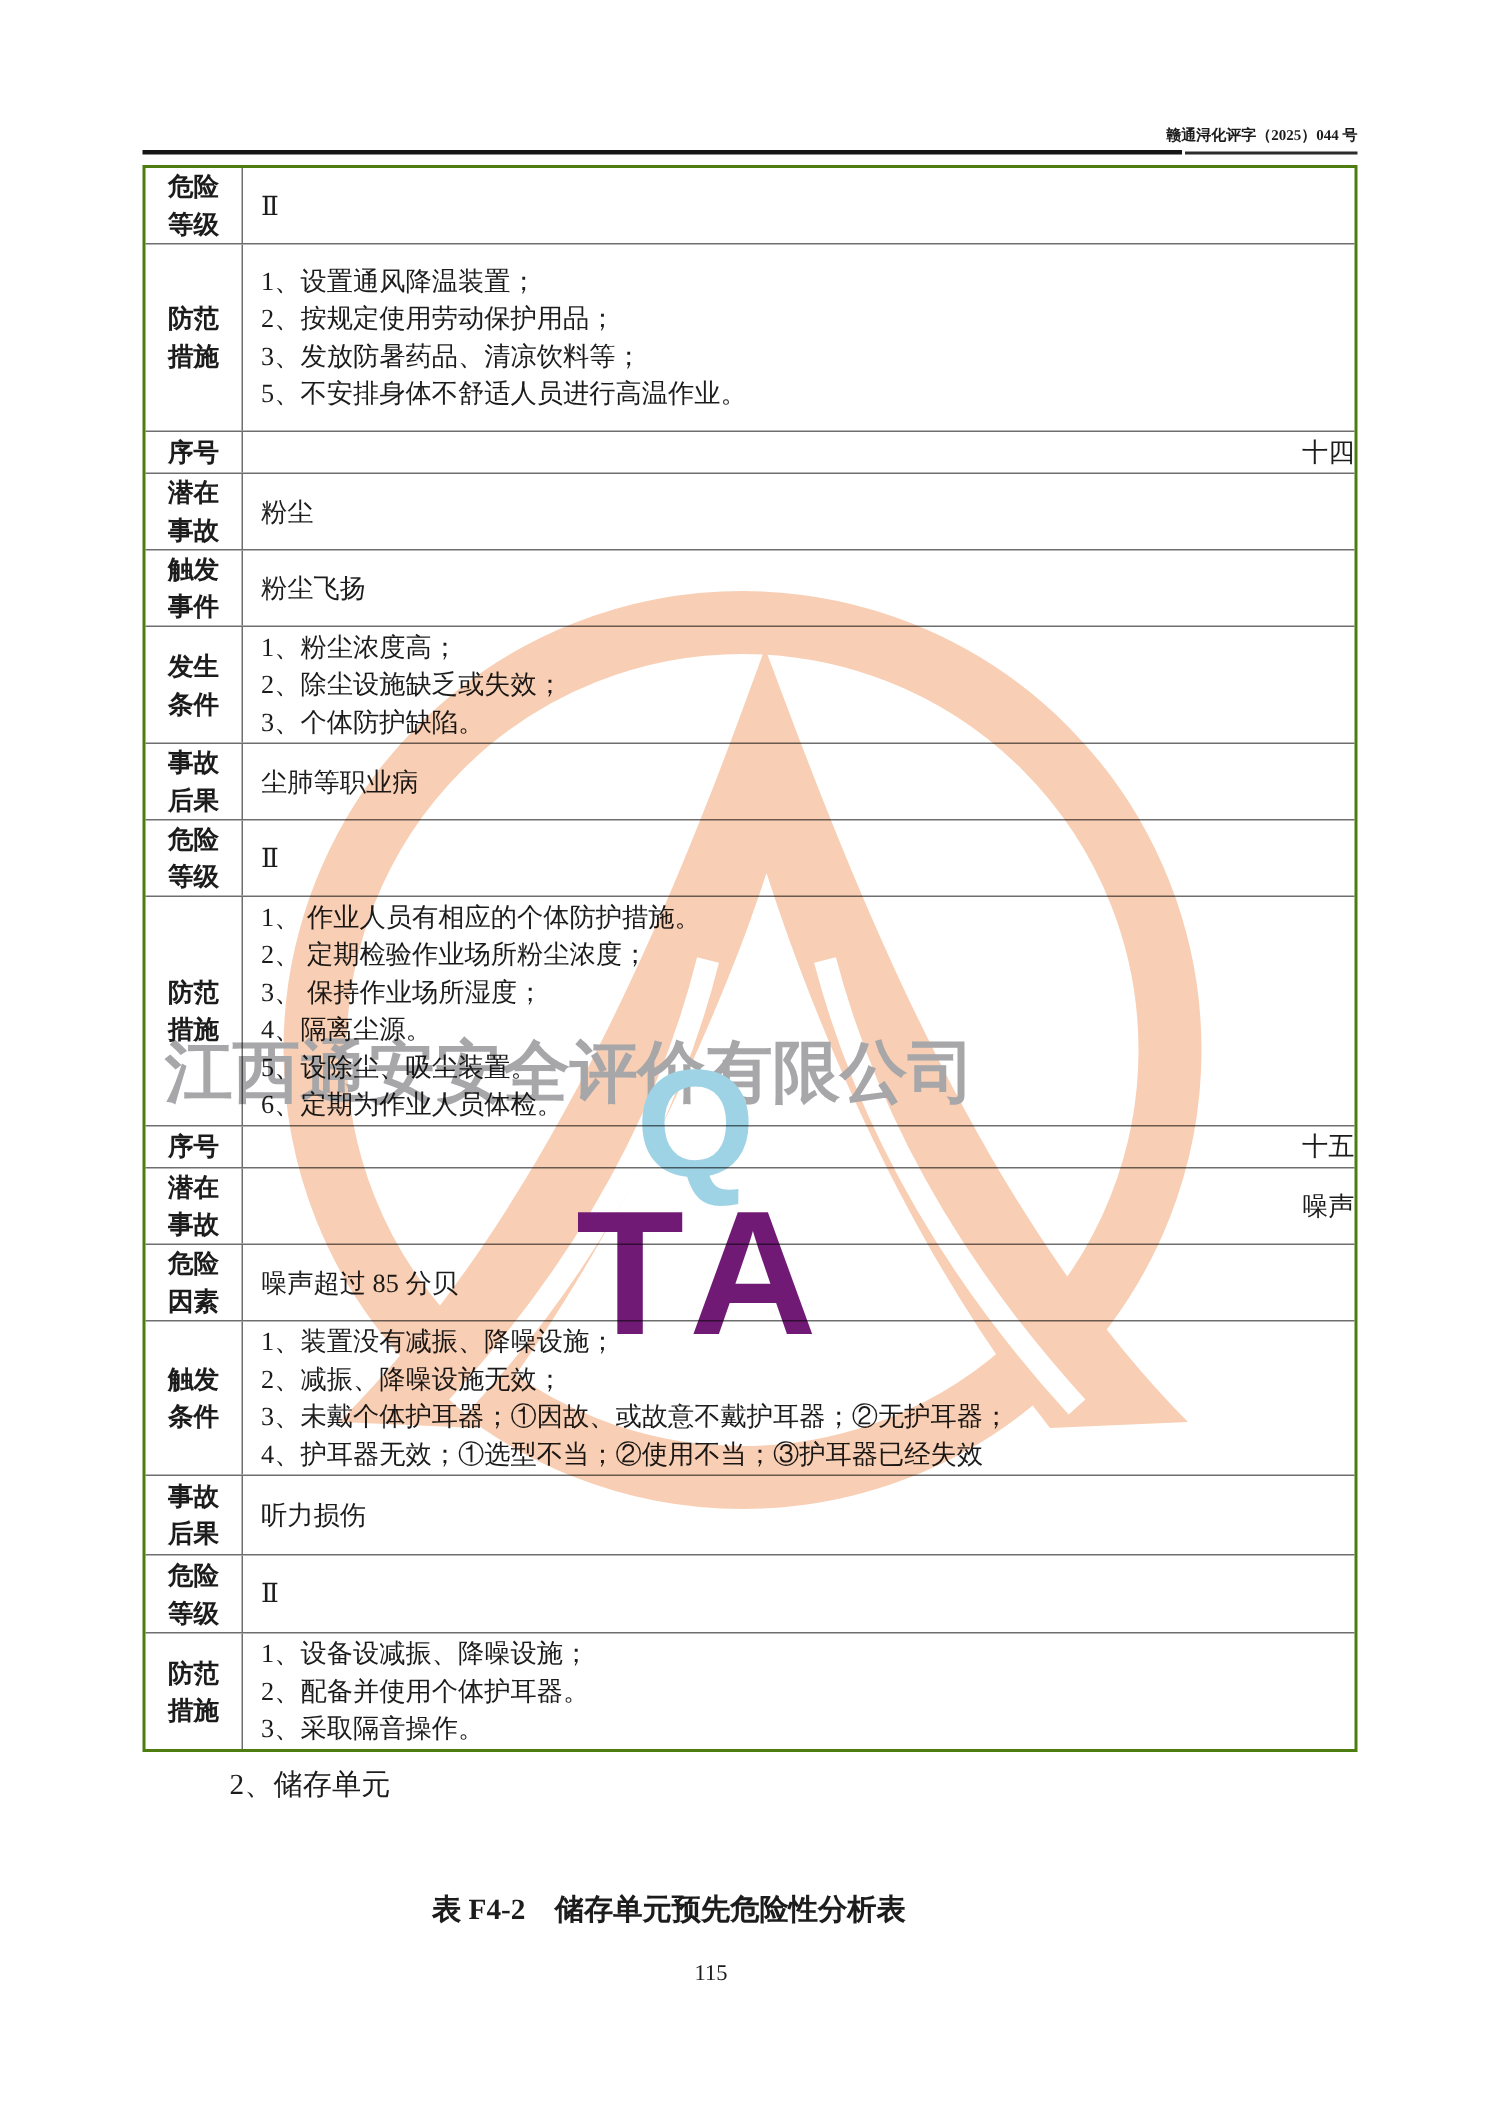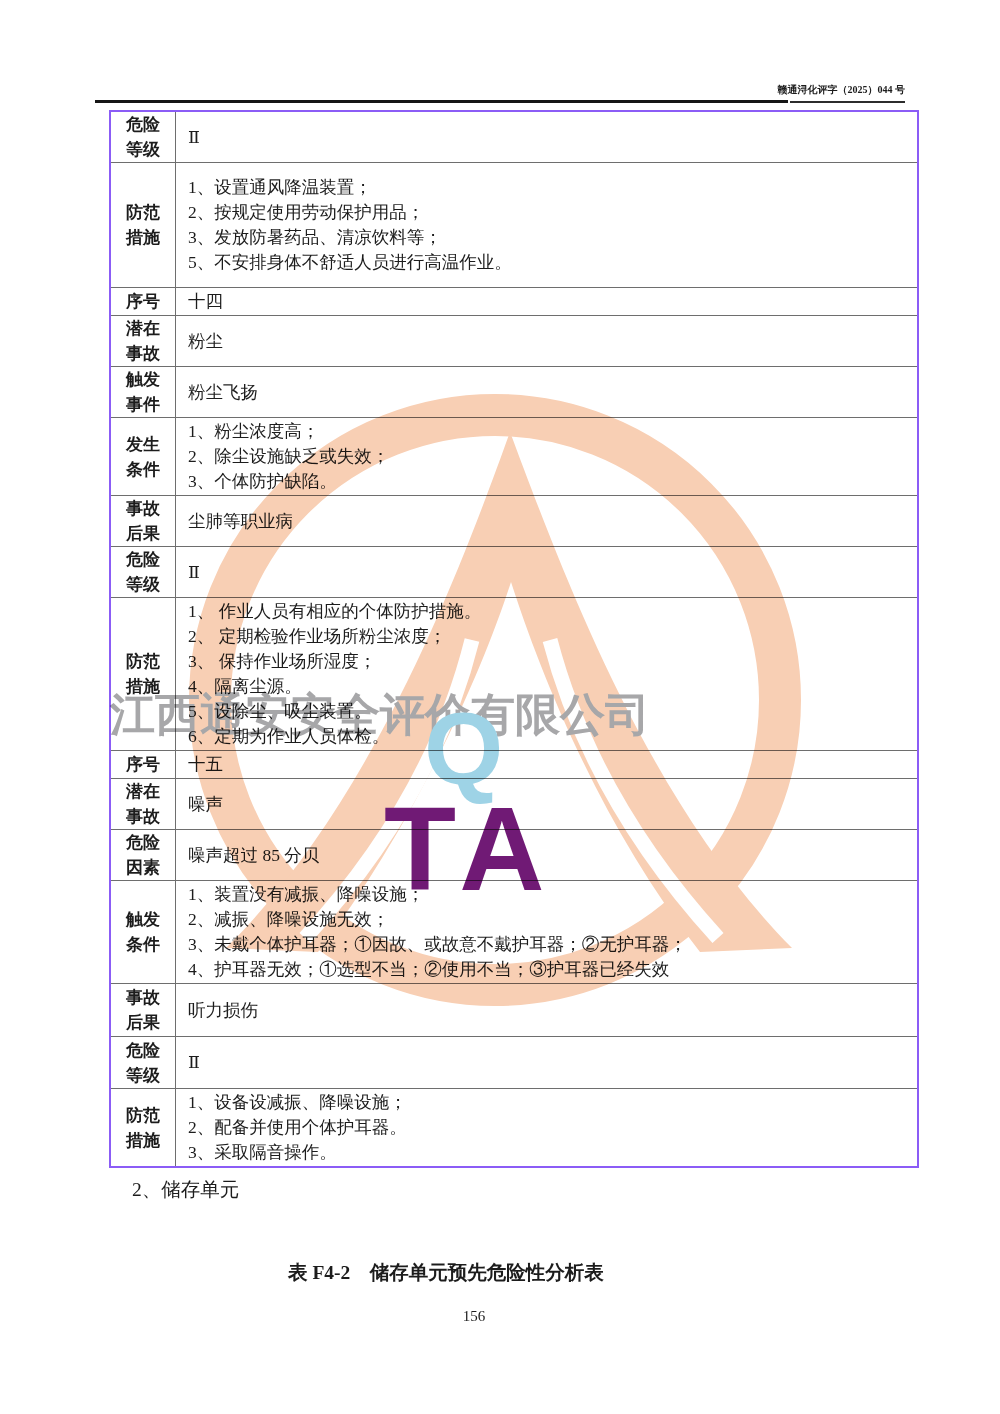--- a/index.html
+++ b/index.html
@@ -8,38 +8,38 @@
     font-family:"Liberation Serif","DejaVu Serif",serif;color:#1c1c1c;
     overflow:hidden;margin:0 auto;
   }
   
   .hdr-left{position:absolute;left:95px;top:83px;font-size:13.5px;letter-spacing:.3px;white-space:nowrap;}
   .hdr-right{position:absolute;right:95px;top:83px;font-size:10px;font-weight:bold;white-space:nowrap;}
   .hdr-line-main{position:absolute;left:95px;top:100px;width:693px;height:0;border-top:3px solid #161616;}
   .hdr-line-sub{position:absolute;left:790px;top:101px;width:115px;height:0;border-top:2px solid #2c2c2c;}
   
   .pha-table{
-    position:absolute;left:109px;top:110px;width:810px;
-    border:2px solid #8b5cf6;box-sizing:border-box;background:transparent;z-index:1;
+    position:absolute;left:95px;top:110px;width:810px;
+    border:2px solid #4d7c0f;box-sizing:border-box;background:transparent;z-index:1;
   }
   .t-row{display:flex;align-items:stretch;border-top:1px solid #6e6e6e;box-sizing:border-box;}
   .t-row:first-child{border-top:none;}
   .t-label{
     flex:0 0 64px;width:64px;display:flex;align-items:center;justify-content:center;
     text-align:center;font-family:"Liberation Sans","DejaVu Sans",sans-serif;
     font-weight:bold;font-size:17px;line-height:25px;white-space:pre-line;box-sizing:border-box;
   }
   .t-content{
     flex:1;border-left:1px solid #6e6e6e;display:flex;flex-direction:column;justify-content:center;
     padding:1px 10px 1px 12px;box-sizing:border-box;
   }
-  .t-content.center{align-items:flex-start;padding-left:12px;padding-right:0;}
+  .t-content.center{align-items:flex-end;padding-left:12px;padding-right:0;}
   .t-line{font-size:17.5px;line-height:25px;}
   
-  .sec-item{position:absolute;left:132px;top:1176px;font-size:19.5px;}
+  .sec-item{position:absolute;left:153px;top:1176px;font-size:19.5px;}
   .sec-para{position:absolute;left:137px;top:1215px;font-size:19.5px;}
   .tbl-caption{position:absolute;left:288px;top:1259px;font-size:19.5px;font-weight:bold;}
   .page-num{position:absolute;left:0;top:1308px;width:948px;text-align:center;font-size:15px;}
   
   .wm{position:absolute;left:0;top:0;width:1000px;height:1414px;mix-blend-mode:multiply;pointer-events:none;z-index:10;}
   .wm-svg{position:absolute;left:0;top:0;}
   .wm-company{
     position:absolute;left:110px;top:655px;font-size:45px;line-height:80px;
     font-family:"Liberation Sans","DejaVu Sans",sans-serif;font-weight:bold;
     color:#a7a7a9;letter-spacing:0;white-space:nowrap;margin-top:20px;
@@ -199,15 +199,15 @@
       <path d="M472,640 Q432,800 305,938" stroke="#ffffff" stroke-width="15" fill="none"></path>
       <path d="M550,640 Q592,800 718,938" stroke="#ffffff" stroke-width="15" fill="none"></path>
     </svg>
     <div class="wm-company">江西通安安全评价有限公司</div>
     <div class="wm-q">Q</div>
     <div class="wm-ta">TA</div>
   </div>
 
   <div class="sec-item">2、储存单元</div>
   <div class="tbl-caption">表 F4-2　储存单元预先危险性分析表</div>
-  <div class="page-num">156</div>
+  <div class="page-num">115</div>
 
 </div>
 
 </body></html>

